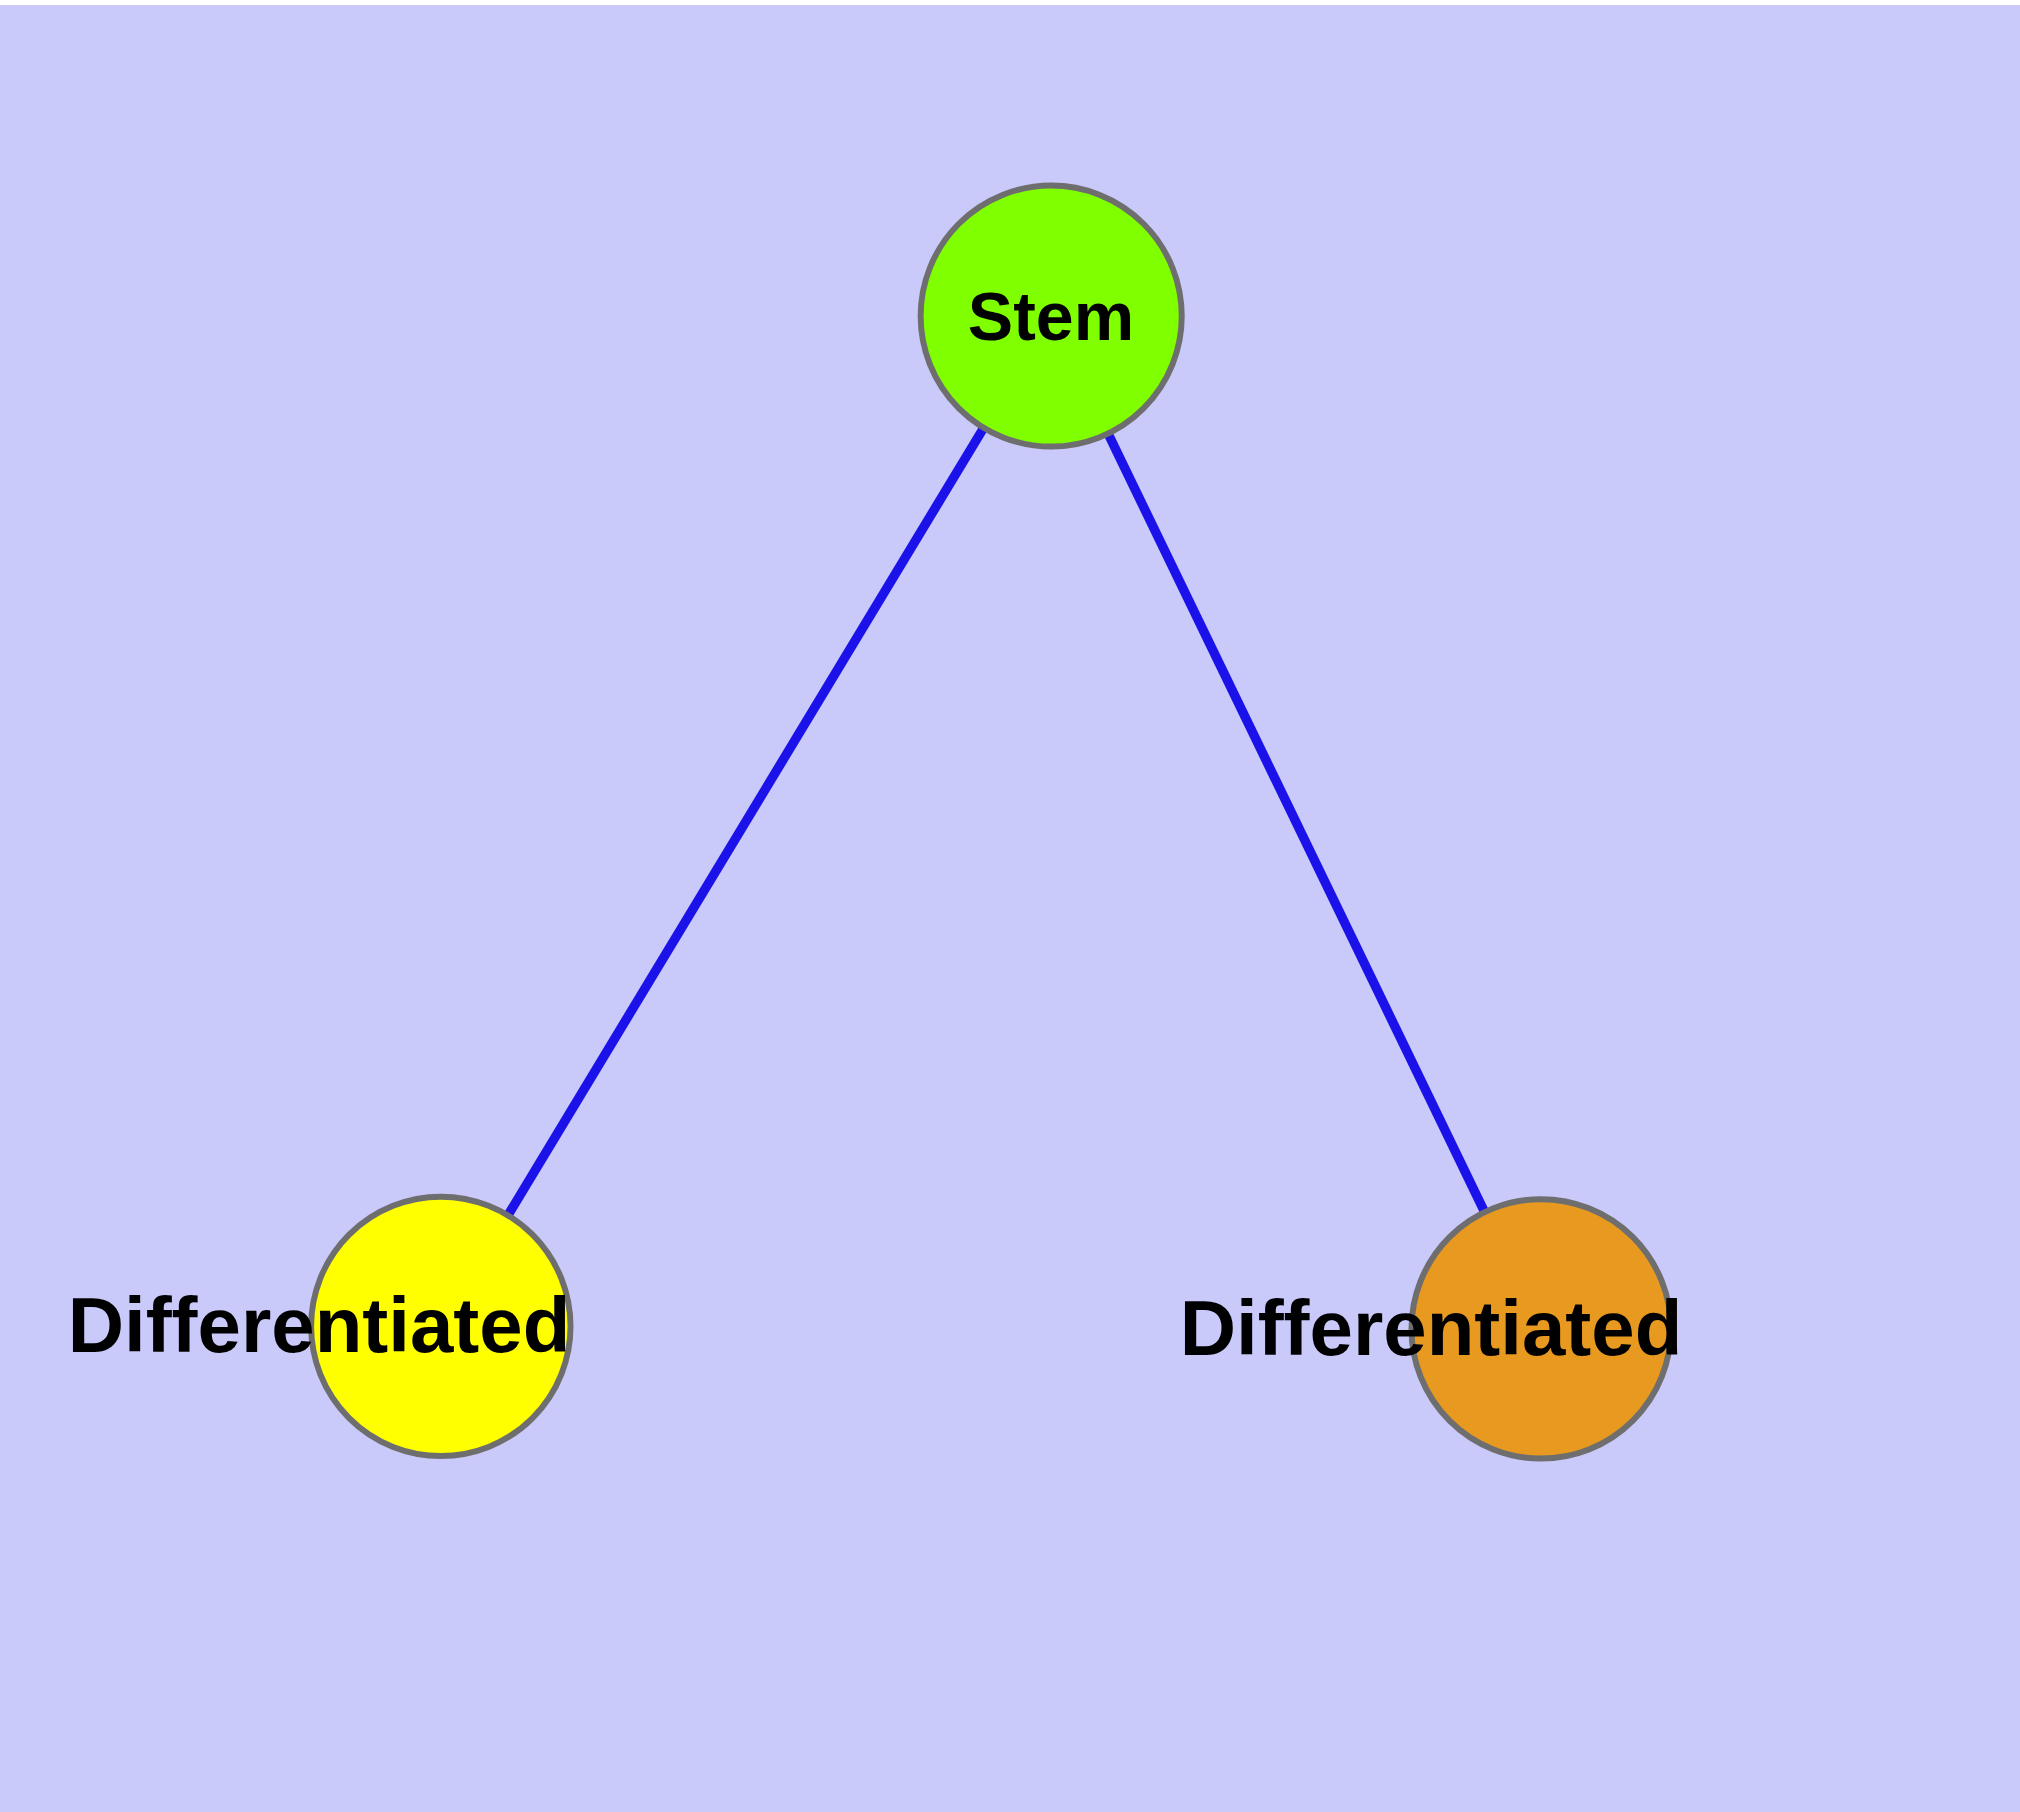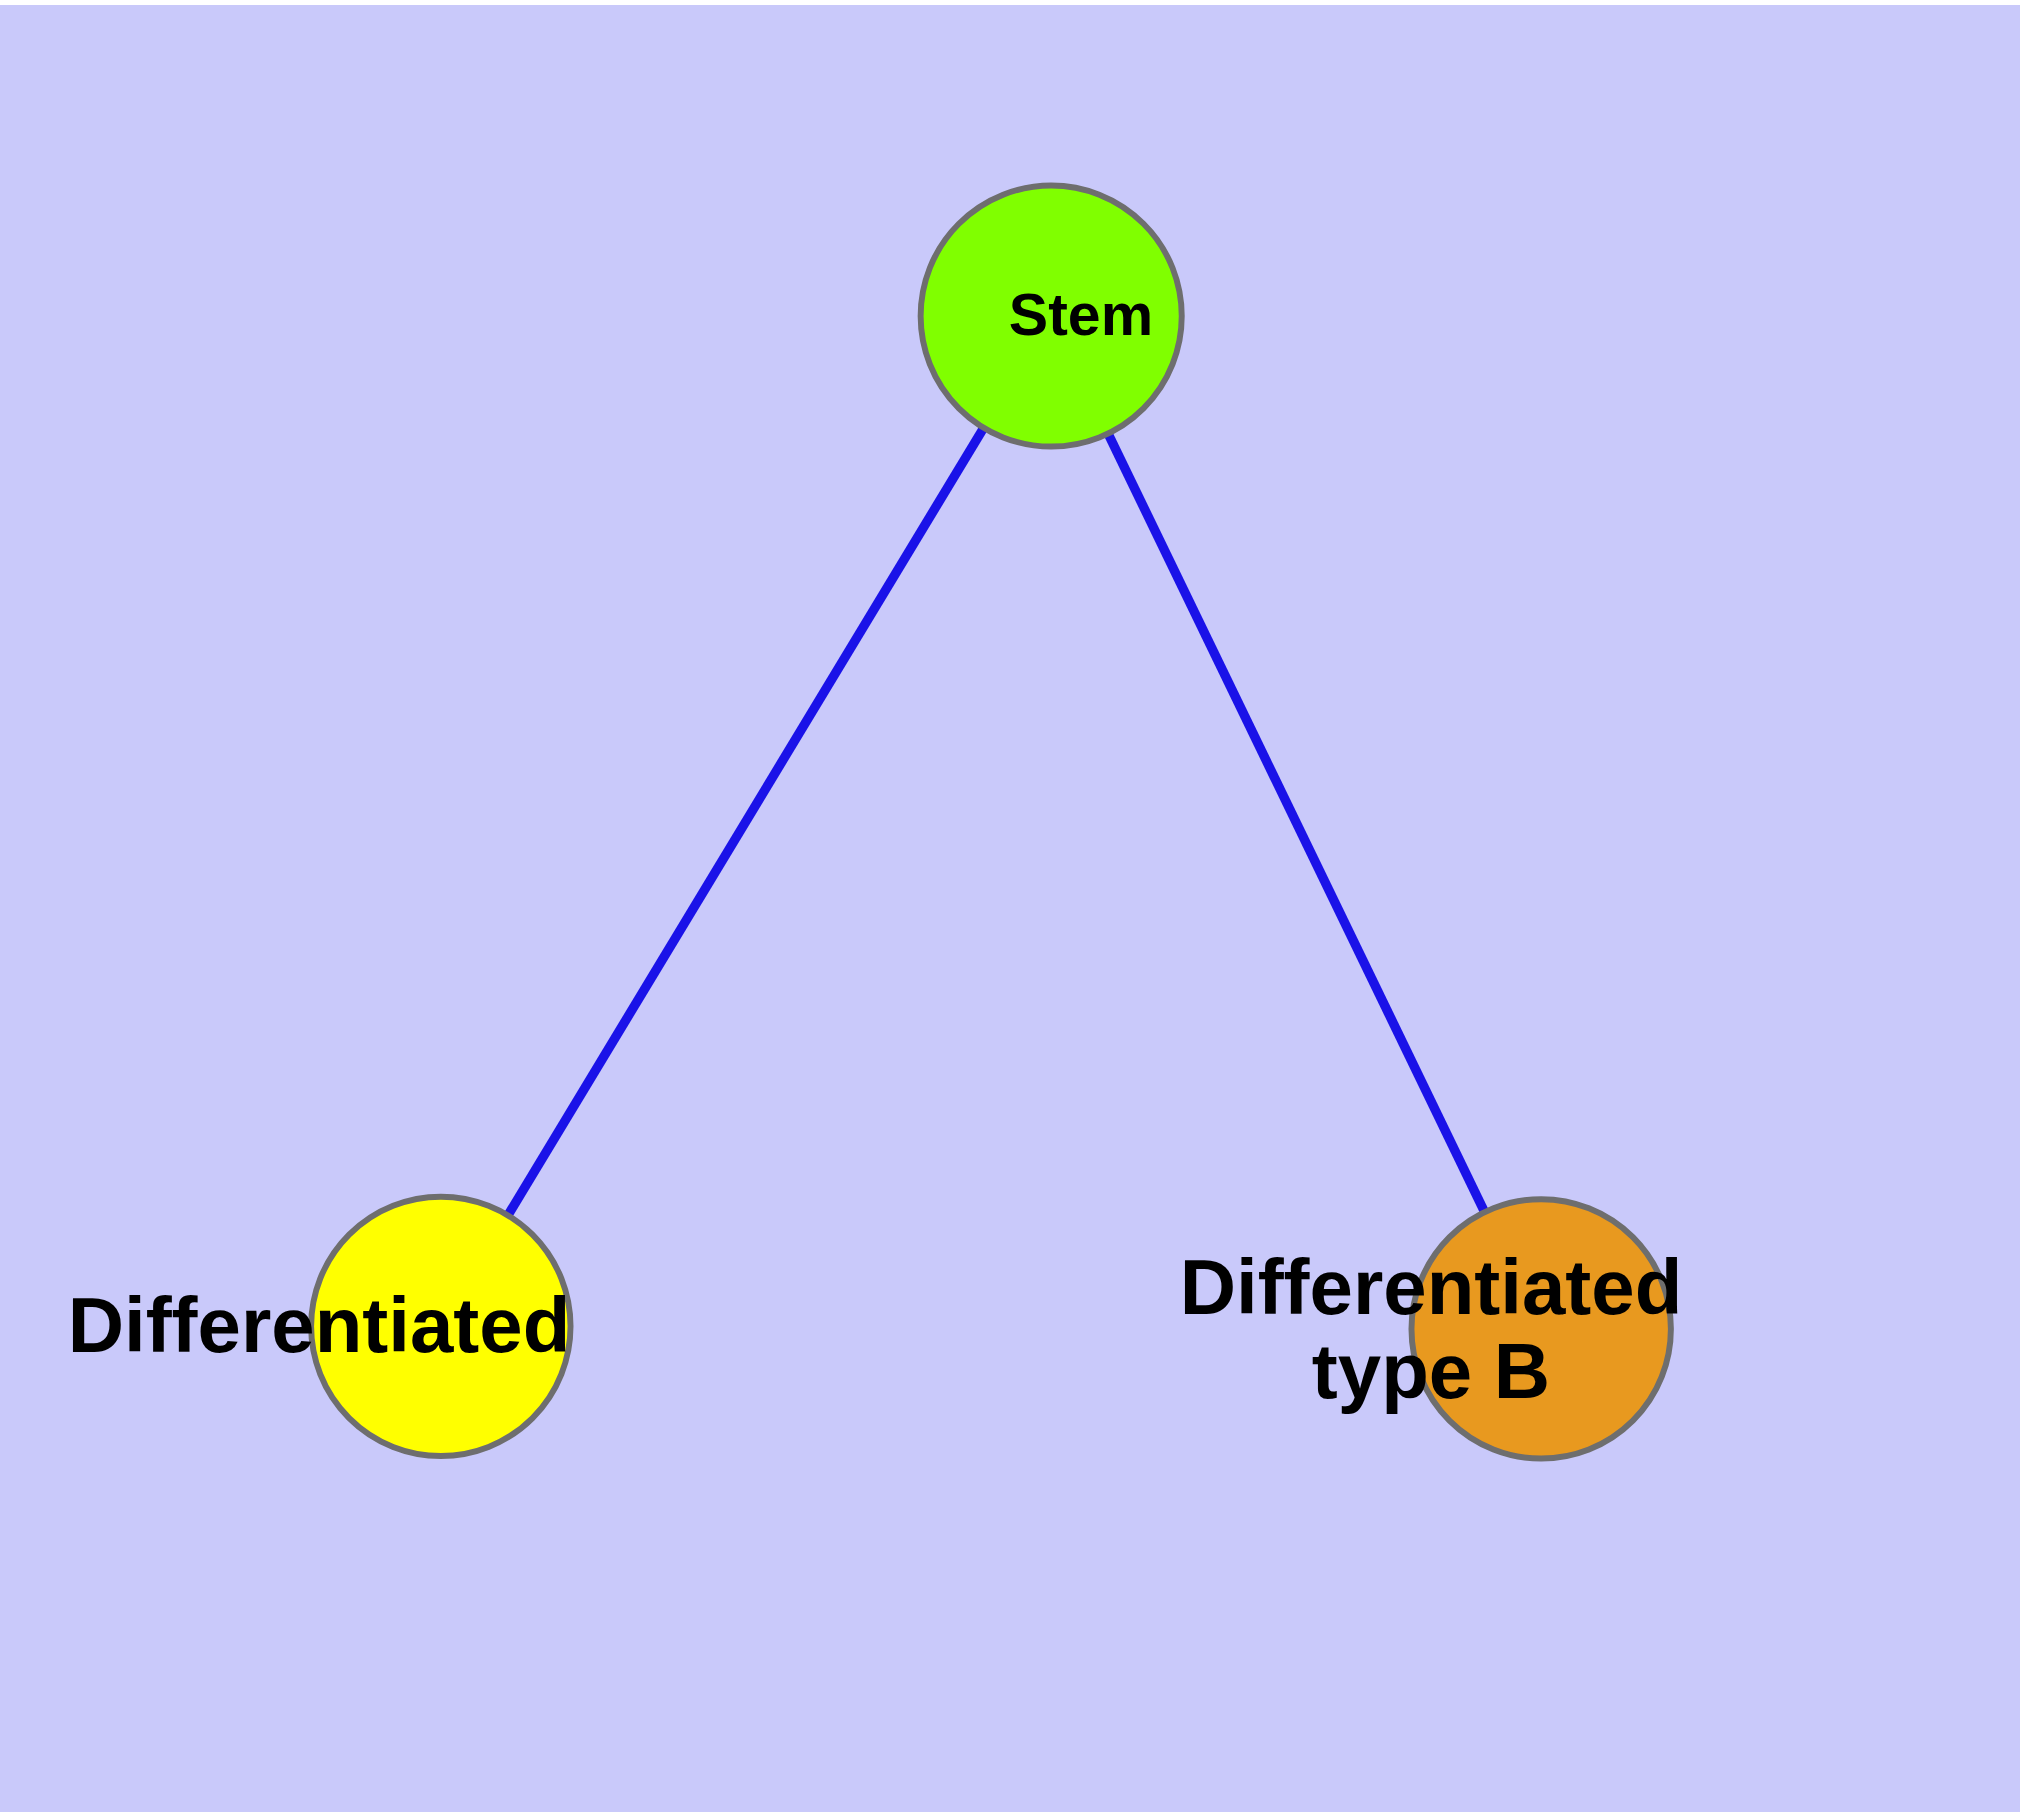--- a/index.html
+++ b/index.html
@@ -35,22 +35,21 @@
     position: absolute;
     color: #000000;
     font-weight: bold;
     text-align: center;
     white-space: pre;
     line-height: 1.07;
     pointer-events: none;
     transform: translate(-50%, -50%);
   }
   .label-stem {
-    font-size: 59px;
-    margin-left: 30px;
+    font-size: 68px;
   }
   .label-diff {
     font-size: 78px;
   }
 </style>
 </head>
 <body>
 
 <div id="canvas">
   <div id="plot-area">
@@ -63,18 +62,18 @@
       <g id="nodes-group">
           <circle cx="1240" cy="367" r="154" fill="#80ff00" stroke="#6e6e6e" stroke-width="7"></circle>
           <circle cx="520" cy="1559" r="153" fill="#ffff00" stroke="#6e6e6e" stroke-width="7"></circle>
           <circle cx="1818" cy="1562" r="153" fill="#e8991f" stroke="#6e6e6e" stroke-width="7"></circle>
         </g>
     </svg>
 
     <div id="labels-layer">
         <div class="node-label label-stem" style="left: 1051px; top: 311px;"><div>Stem</div></div>
         <div class="node-label label-diff" style="left: 319px; top: 1321px;"><div>Differentiated</div></div>
-        <div class="node-label label-diff" style="left: 1431px; top: 1324px;"><div>Differentiated</div><div>type B</div></div>
+        <div class="node-label label-diff" style="left: 1431px; top: 1324px;"><div>Differentiated</div></div>
       </div>
 
   </div>
 </div>
 
 
 </body></html>

